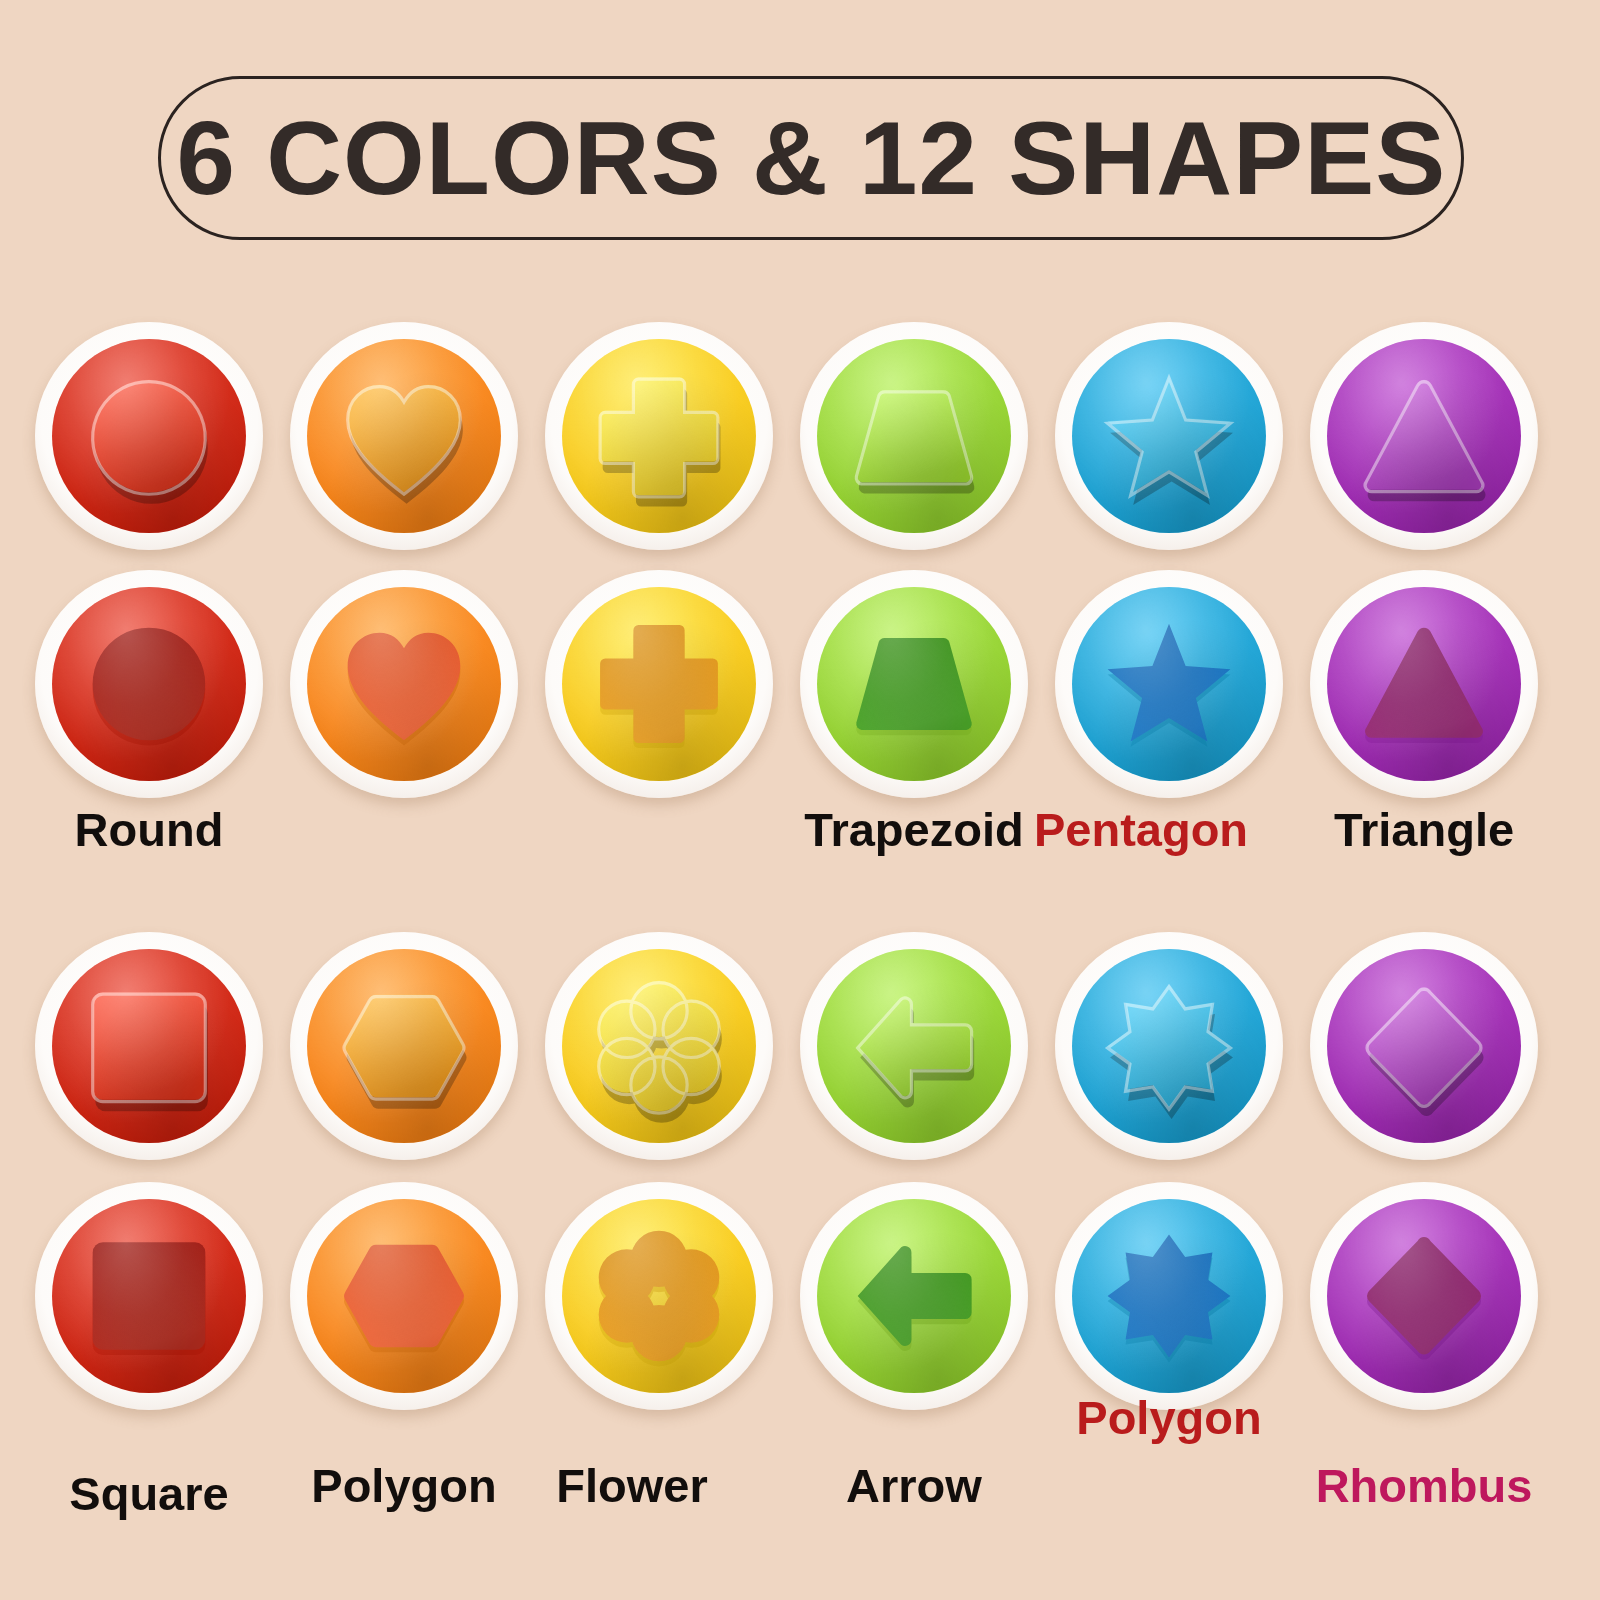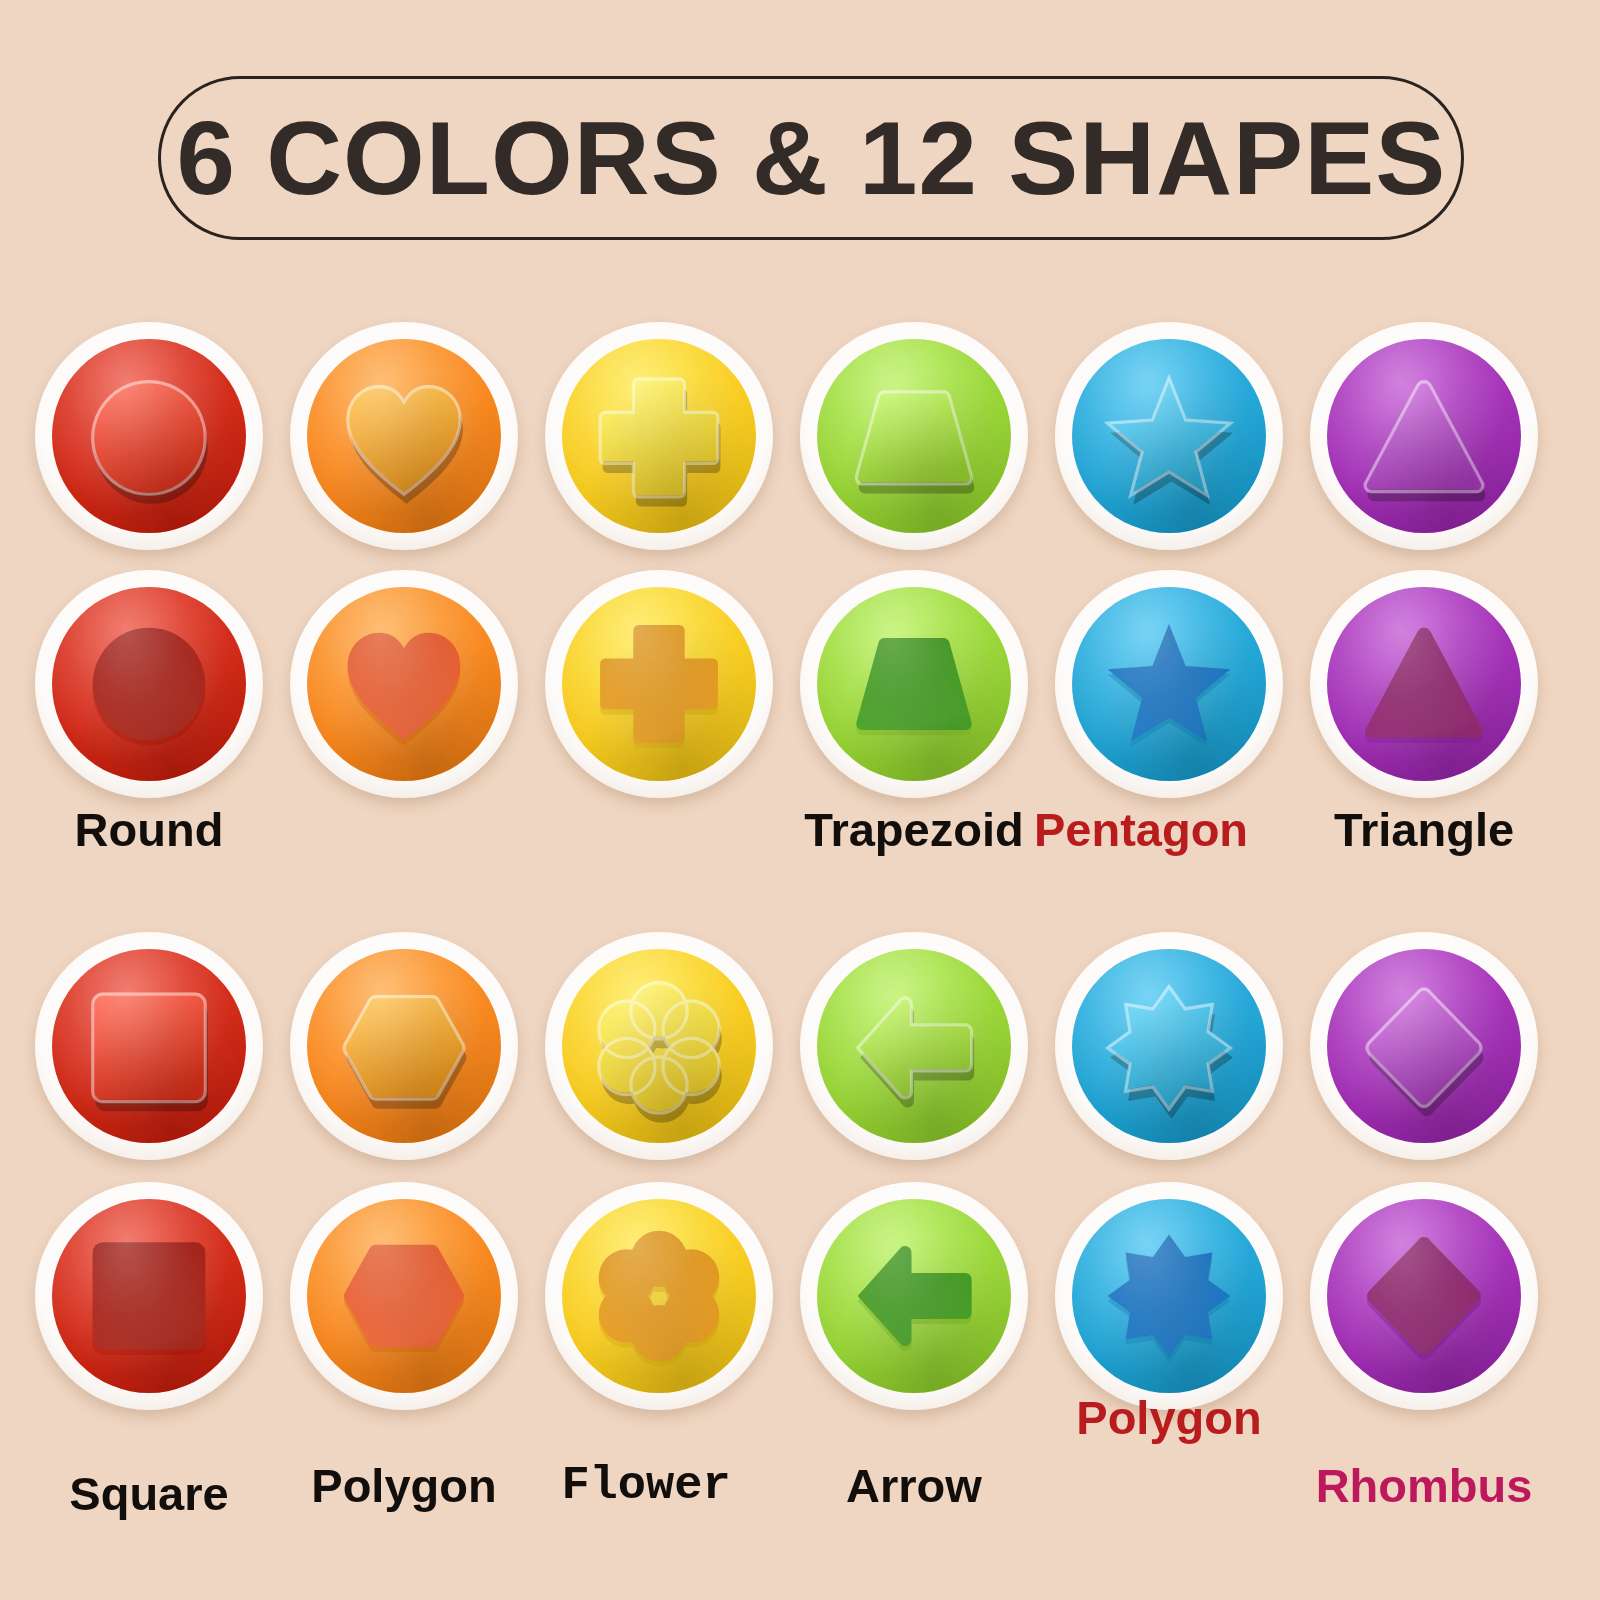--- a/index.html
+++ b/index.html
@@ -458,21 +458,21 @@
                     <stop offset="100%" stop-color="#f8aa28"></stop>
                   </linearGradient>
                 </defs>
                 <path d="M28,21 a22,22 0 1,0 44,0 a22,22 0 1,0 -44,0 M53.11473670974871,35.5 a22,22 0 1,0 44,0 a22,22 0 1,0 -44,0 M53.114736709748726,64.5 a22,22 0 1,0 44,0 a22,22 0 1,0 -44,0 M28,79 a22,22 0 1,0 44,0 a22,22 0 1,0 -44,0 M2.8852632902512845,64.50000000000001 a22,22 0 1,0 44,0 a22,22 0 1,0 -44,0 M2.885263290251281,35.5 a22,22 0 1,0 44,0 a22,22 0 1,0 -44,0 " fill="#ebc016" transform="translate(0,4)"></path>
                 <path d="M28,21 a22,22 0 1,0 44,0 a22,22 0 1,0 -44,0 M53.11473670974871,35.5 a22,22 0 1,0 44,0 a22,22 0 1,0 -44,0 M53.114736709748726,64.5 a22,22 0 1,0 44,0 a22,22 0 1,0 -44,0 M28,79 a22,22 0 1,0 44,0 a22,22 0 1,0 -44,0 M2.8852632902512845,64.50000000000001 a22,22 0 1,0 44,0 a22,22 0 1,0 -44,0 M2.885263290251281,35.5 a22,22 0 1,0 44,0 a22,22 0 1,0 -44,0 " fill="url(#g17)"></path>
               </svg>
             </div>
           </div>
         </div>
       </div>
-      <div class="shape-label" style="left: 496px; top: 1462px; color: rgb(18, 14, 12); font-family: Liberation Mono, monospace;">Flower</div>
+      <div class="shape-label" style="left: 482px; top: 1462px; color: rgb(18, 14, 12);">Flower</div>
       <div class="cell" style="left: 800px; top: 932px;">
         <div class="disc">
           <div class="plate" style="background: radial-gradient(circle at 42% 26%, rgb(181, 241, 84) 0%, rgb(155, 215, 58) 52%, rgb(129, 189, 32) 100%);">
             <div class="shape-wrap">
               <svg viewBox="0 0 100 100">
                 <defs>
                   <linearGradient id="g18" x1="0" y1="0" x2="0.35" y2="1">
                     <stop offset="0%" stop-color="#bff858"></stop>
                     <stop offset="100%" stop-color="#95ce2e"></stop>
                   </linearGradient>

